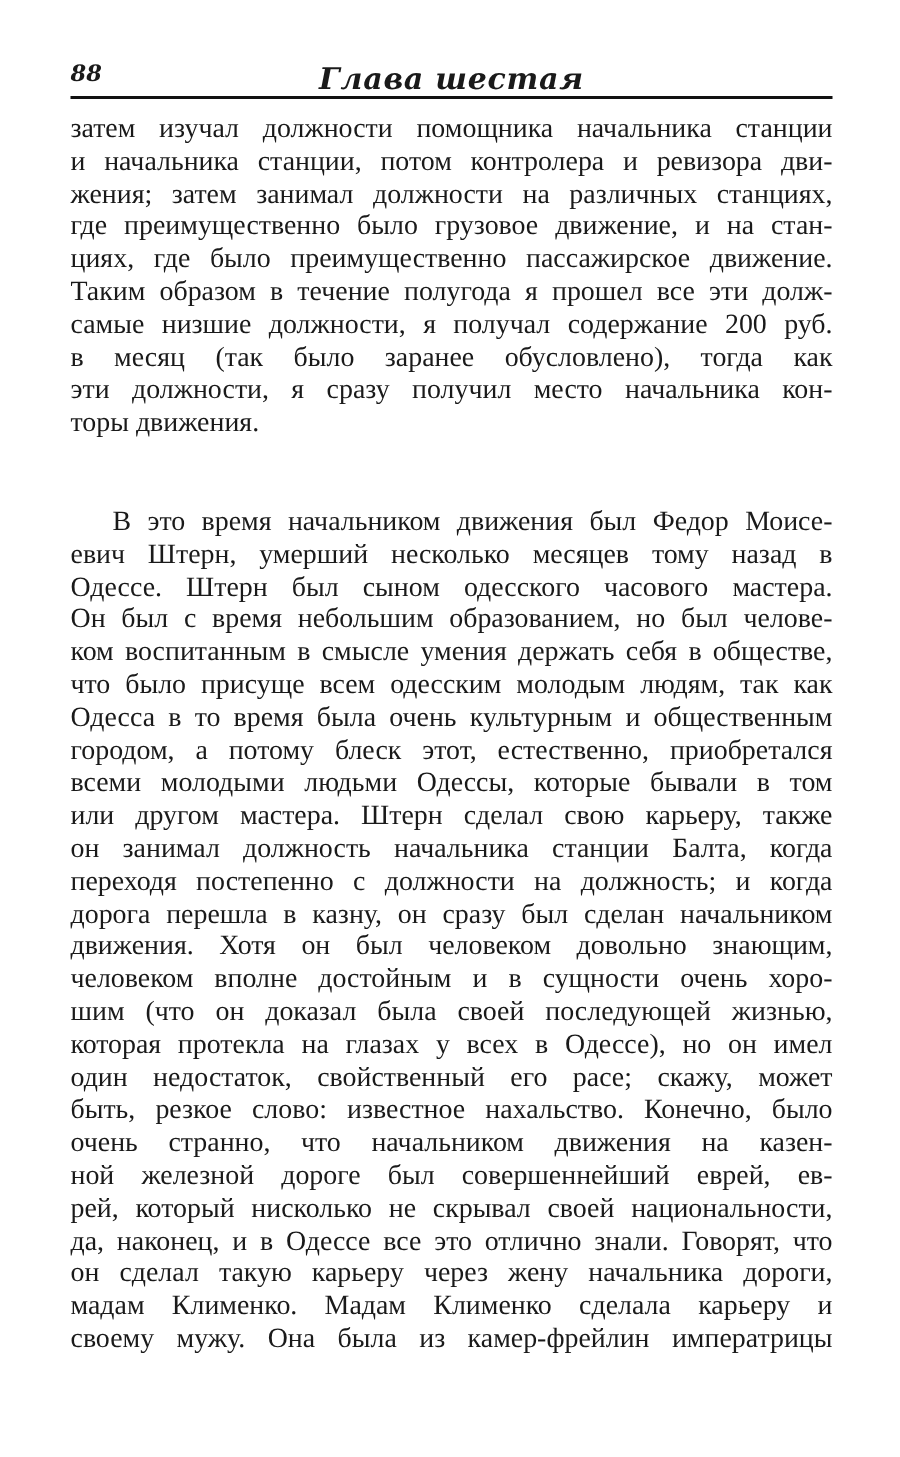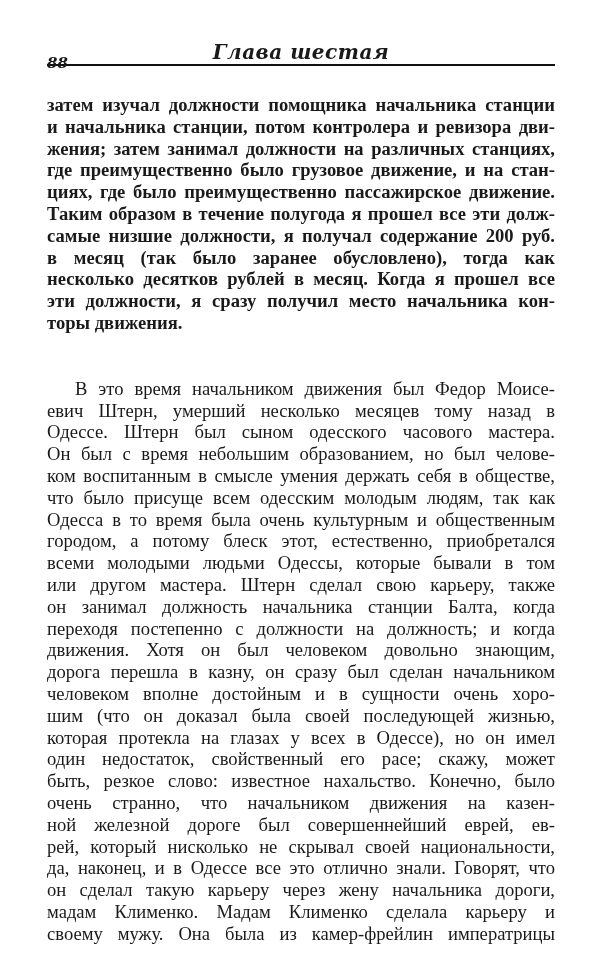--- a/index.html
+++ b/index.html
@@ -1,25 +1,25 @@
 <!DOCTYPE html>
 <html><head>
 <meta charset="utf-8">
 <style>
   html, body { margin: 0; padding: 0; background: #ffffff; }
   body { width: 600px; height: 971px; position: relative; overflow: hidden; }
   .page { position: absolute; left: 47px; top: 38px; width: 508px; color: #1a1a1a; }
   .header { position: relative; height: 24px; }
-  .page-num { position: absolute; left: 0; top: 16px; font-family: "DejaVu Serif", serif; font-style: italic; font-weight: bold; font-size: 15px; }
+  .page-num { position: absolute; left: 0; top: 2px; font-family: "DejaVu Serif", serif; font-style: italic; font-weight: bold; font-size: 15px; }
   .running-title { position: absolute; left: 0; right: 0; top: 2px; text-align: center; font-family: "DejaVu Serif", serif; font-style: italic; font-weight: bold; font-size: 20px; letter-spacing: 0.5px; }
   .rule { height: 0; border-top: 2px solid #111; margin-top: 2px; }
   .line { font-family: "Liberation Serif", serif; font-size: 18.6px; line-height: 21.8px; height: 21.8px; white-space: nowrap; text-align: justify; text-align-last: justify; }
   .line.last { text-align-last: left; }
   .line.indent { padding-left: 28px; margin-top: 12px; }
-  .para1 { margin-top: 28px; font-weight: bold; }
+  .para1 { margin-top: 9px; }
   .para2 { margin-top: 44px; }
 </style>
 </head>
 <body>
 
 <div class="page">
   <div class="header">
     <span class="page-num">88</span>
     <span class="running-title">Глава шестая</span>
   </div>
@@ -27,40 +27,39 @@
 
   <div class="para1">
     <div class="line">затем изучал должности помощника начальника станции</div>
     <div class="line">и начальника станции, потом контролера и ревизора дви-</div>
     <div class="line">жения; затем занимал должности на различных станциях,</div>
     <div class="line">где преимущественно было грузовое движение, и на стан-</div>
     <div class="line">циях, где было преимущественно пассажирское движение.</div>
     <div class="line">Таким образом в течение полугода я прошел все эти долж-</div>
     <div class="line">самые низшие должности, я получал содержание 200 руб.</div>
     <div class="line">в месяц (так было заранее обусловлено), тогда как</div>
-    <div class="line">несколько десятков рублей в месяц. Когда я прошел все</div>
     <div class="line">эти должности, я сразу получил место начальника кон-</div>
     <div class="line last">торы движения.</div>
   </div>
 
   <div class="para2">
     <div class="line indent">В это время начальником движения был Федор Моисе-</div>
     <div class="line">евич Штерн, умерший несколько месяцев тому назад в</div>
     <div class="line">Одессе. Штерн был сыном одесского часового мастера.</div>
     <div class="line">Он был с время небольшим образованием, но был челове-</div>
     <div class="line">ком воспитанным в смысле умения держать себя в обществе,</div>
     <div class="line">что было присуще всем одесским молодым людям, так как</div>
     <div class="line">Одесса в то время была очень культурным и общественным</div>
     <div class="line">городом, а потому блеск этот, естественно, приобретался</div>
     <div class="line">всеми молодыми людьми Одессы, которые бывали в том</div>
     <div class="line">или другом мастера. Штерн сделал свою карьеру, также</div>
     <div class="line">он занимал должность начальника станции Балта, когда</div>
     <div class="line">переходя постепенно с должности на должность; и когда</div>
+    <div class="line">дорога перешла в казну, он сразу был сделан начальником</div>
     <div class="line">движения. Хотя он был человеком довольно знающим,</div>
-    <div class="line">дорога перешла в казну, он сразу был сделан начальником</div>
     <div class="line">человеком вполне достойным и в сущности очень хоро-</div>
     <div class="line">шим (что он доказал была своей последующей жизнью,</div>
     <div class="line">которая протекла на глазах у всех в Одессе), но он имел</div>
     <div class="line">один недостаток, свойственный его расе; скажу, может</div>
     <div class="line">быть, резкое слово: известное нахальство. Конечно, было</div>
     <div class="line">очень странно, что начальником движения на казен-</div>
     <div class="line">ной железной дороге был совершеннейший еврей, ев-</div>
     <div class="line">рей, который нисколько не скрывал своей национальности,</div>
     <div class="line">да, наконец, и в Одессе все это отлично знали. Говорят, что</div>
     <div class="line">он сделал такую карьеру через жену начальника дороги,</div>

